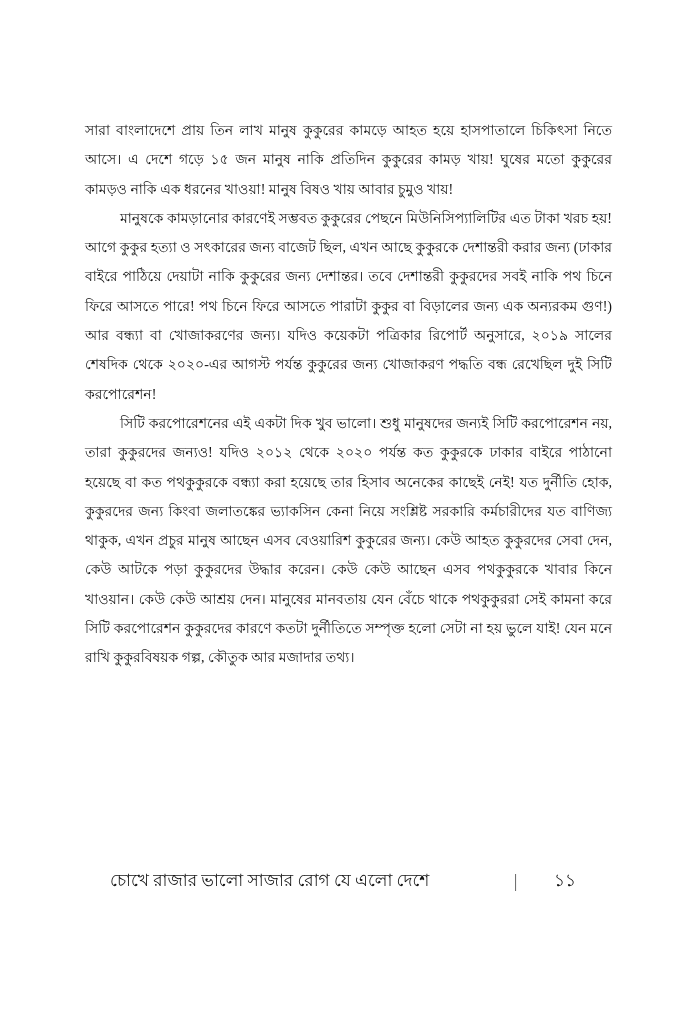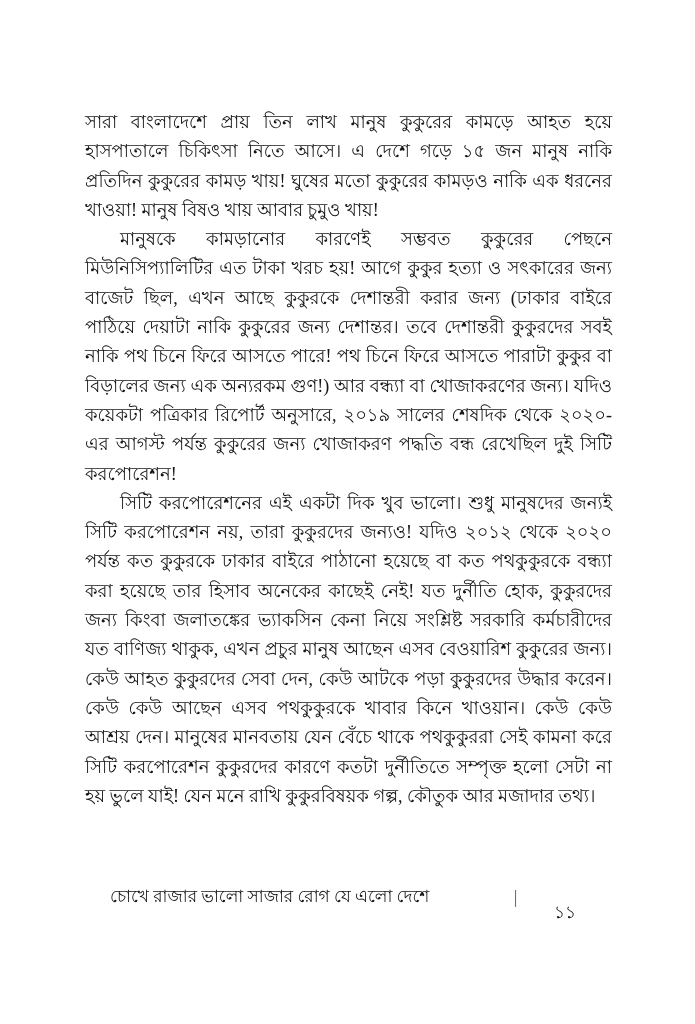--- a/index.html
+++ b/index.html
@@ -12,23 +12,23 @@
     width: 695px;
     height: 1024px;
     background: #ffffff;
     color: #141414;
     font-family: "Liberation Serif", "DejaVu Serif", serif;
     overflow: hidden;
   }
   .text-block {
     position: absolute;
     left: 85px;
-    top: 108px;
+    top: 116px;
     width: 527px;
-    font-size: 18px;
+    font-size: 14px;
     line-height: 29.3px;
     text-align: justify;
     text-justify: inter-word;
   }
   .para {
     margin: 0;
     padding: 0;
     text-indent: 35px;
   }
   .para.first {
@@ -54,21 +54,20 @@
     flex: 0 0 auto;
     font-size: 18px;
     color: #2a2a2a;
     transform: scaleX(0.8);
   }
   .footer-page-number {
     flex: 0 0 auto;
     margin-left: 30px;
     min-width: 28px;
     text-align: right;
-    margin-top: 32px;
   }
 </style>
 </head>
 <body>
 
 <div class="book-page">
 
   <div class="text-block">
     <p class="para first">সারা বাংলাদেশে প্রায় তিন লাখ মানুষ কুকুরের কামড়ে আহত হয়ে হাসপাতালে চিকিৎসা নিতে আসে। এ দেশে গড়ে ১৫ জন মানুষ নাকি প্রতিদিন কুকুরের কামড় খায়! ঘুষের মতো কুকুরের কামড়ও নাকি এক ধরনের খাওয়া! মানুষ বিষও খায় আবার চুমুও খায়!</p>
     <p class="para">মানুষকে কামড়ানোর কারণেই সম্ভবত কুকুরের পেছনে মিউনিসিপ্যালিটির এত টাকা খরচ হয়! আগে কুকুর হত্যা ও সৎকারের জন্য বাজেট ছিল, এখন আছে কুকুরকে দেশান্তরী করার জন্য (ঢাকার বাইরে পাঠিয়ে দেয়াটা নাকি কুকুরের জন্য দেশান্তর। তবে দেশান্তরী কুকুরদের সবই নাকি পথ চিনে ফিরে আসতে পারে! পথ চিনে ফিরে আসতে পারাটা কুকুর বা বিড়ালের জন্য এক অন্যরকম গুণ!) আর বন্ধ্যা বা খোজাকরণের জন্য। যদিও কয়েকটা পত্রিকার রিপোর্ট অনুসারে, ২০১৯ সালের শেষদিক থেকে ২০২০-এর আগস্ট পর্যন্ত কুকুরের জন্য খোজাকরণ পদ্ধতি বন্ধ রেখেছিল দুই সিটি করপোরেশন!</p>

